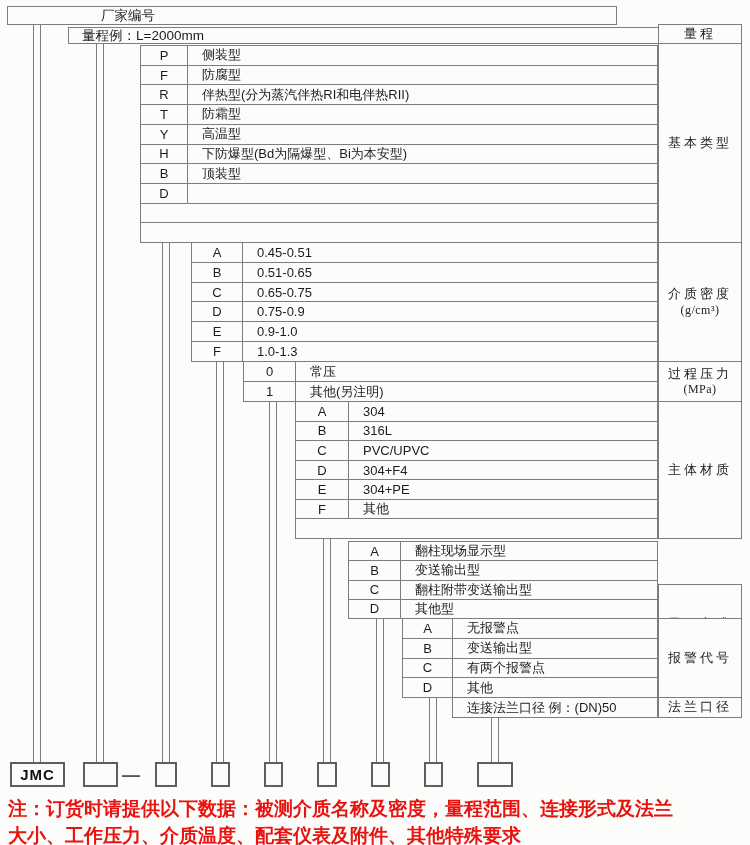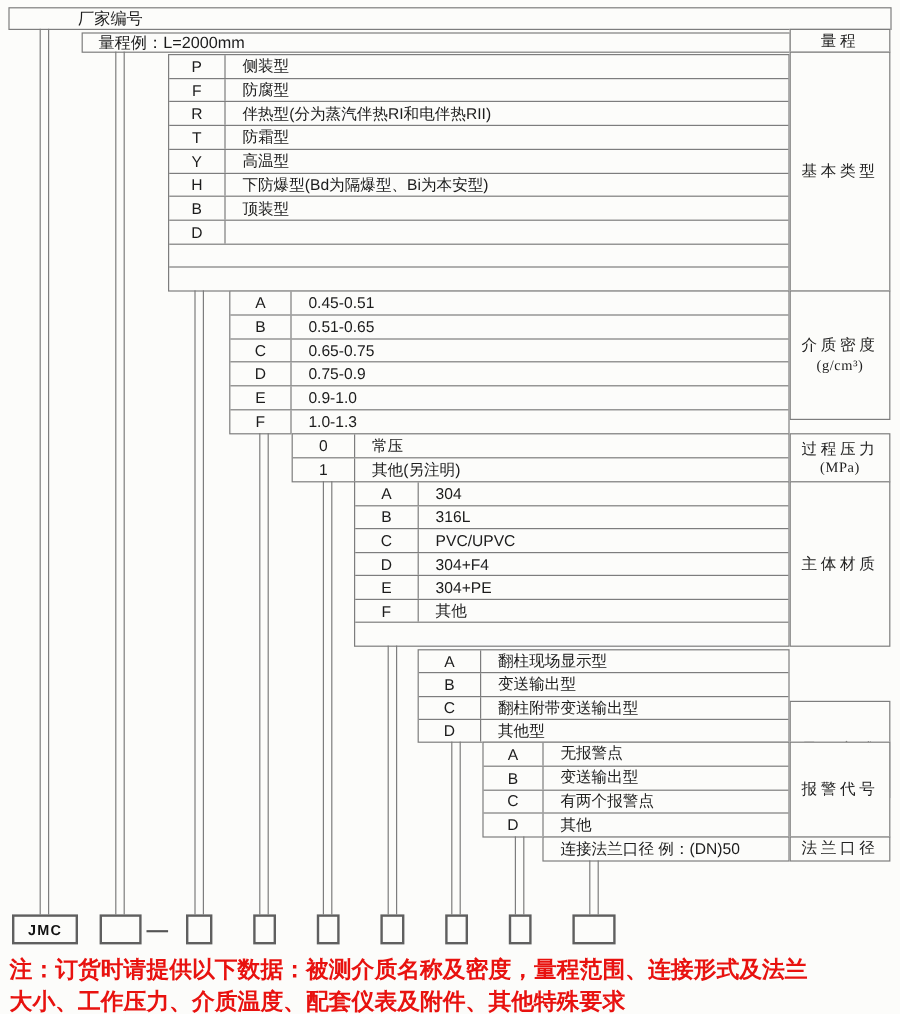--- a/index.html
+++ b/index.html
@@ -32,49 +32,49 @@
   .label-sub{letter-spacing:0.5px;font-size:12px;}
   .connector{
     position:absolute;width:8px;box-sizing:border-box;
     border-left:1px solid #7d7d7d;border-right:1px solid #7d7d7d;
   }
   .code-box{
     position:absolute;top:762px;height:25px;box-sizing:border-box;
     border:2px solid #5f5f5f;background:#fcfcfa;
   }
   .jmc{display:flex;align-items:center;justify-content:center;font-weight:bold;
-    font-size:12px;letter-spacing:1px;color:#111;}
+    font-size:15px;letter-spacing:1px;color:#111;}
   .dash{
     position:absolute;top:762px;height:25px;display:flex;align-items:center;
     color:#555;font-weight:bold;font-size:18px;line-height:1;
   }
   .note{
     position:absolute;left:8px;top:795px;width:740px;
     font-size:19px;line-height:27px;font-weight:bold;color:#e8120f;white-space:nowrap;
   }
 </style>
 </head>
 <body>
 
 <div class="canvas">
 
-  <div class="frame hdr-row" style="left:7px;top:6px;width:736px;height:19px;">
+  <div class="frame hdr-row" style="left:7px;top:6px;width:610px;height:19px;padding-left:36px;">
     <span style="padding-left:57px;">厂家编号</span>
   </div>
   <div class="frame hdr-row" style="left:68px;top:27px;width:591px;height:17px;">
     <span style="padding-left:13px;">量程例：L=2000mm</span>
   </div>
 
   <div class="label-cell" style="top:24px;height:20px;">
     <div>量程</div>
   </div>
   <div class="label-cell" style="top:43px;height:200px;justify-content:center;">
     <div>基本类型</div>
   </div>
-  <div class="label-cell" style="top:242px;height:108px;">
+  <div class="label-cell" style="top:242px;height:120px;">
     <div>介质密度</div>
     <div class="label-sub">(g/cm³)</div>
   </div>
   <div class="label-cell" style="top:361px;height:41px;">
     <div>过程压力</div>
     <div class="label-sub">(MPa)</div>
   </div>
   <div class="label-cell" style="top:401px;height:138px;">
     <div>主体材质</div>
   </div>

